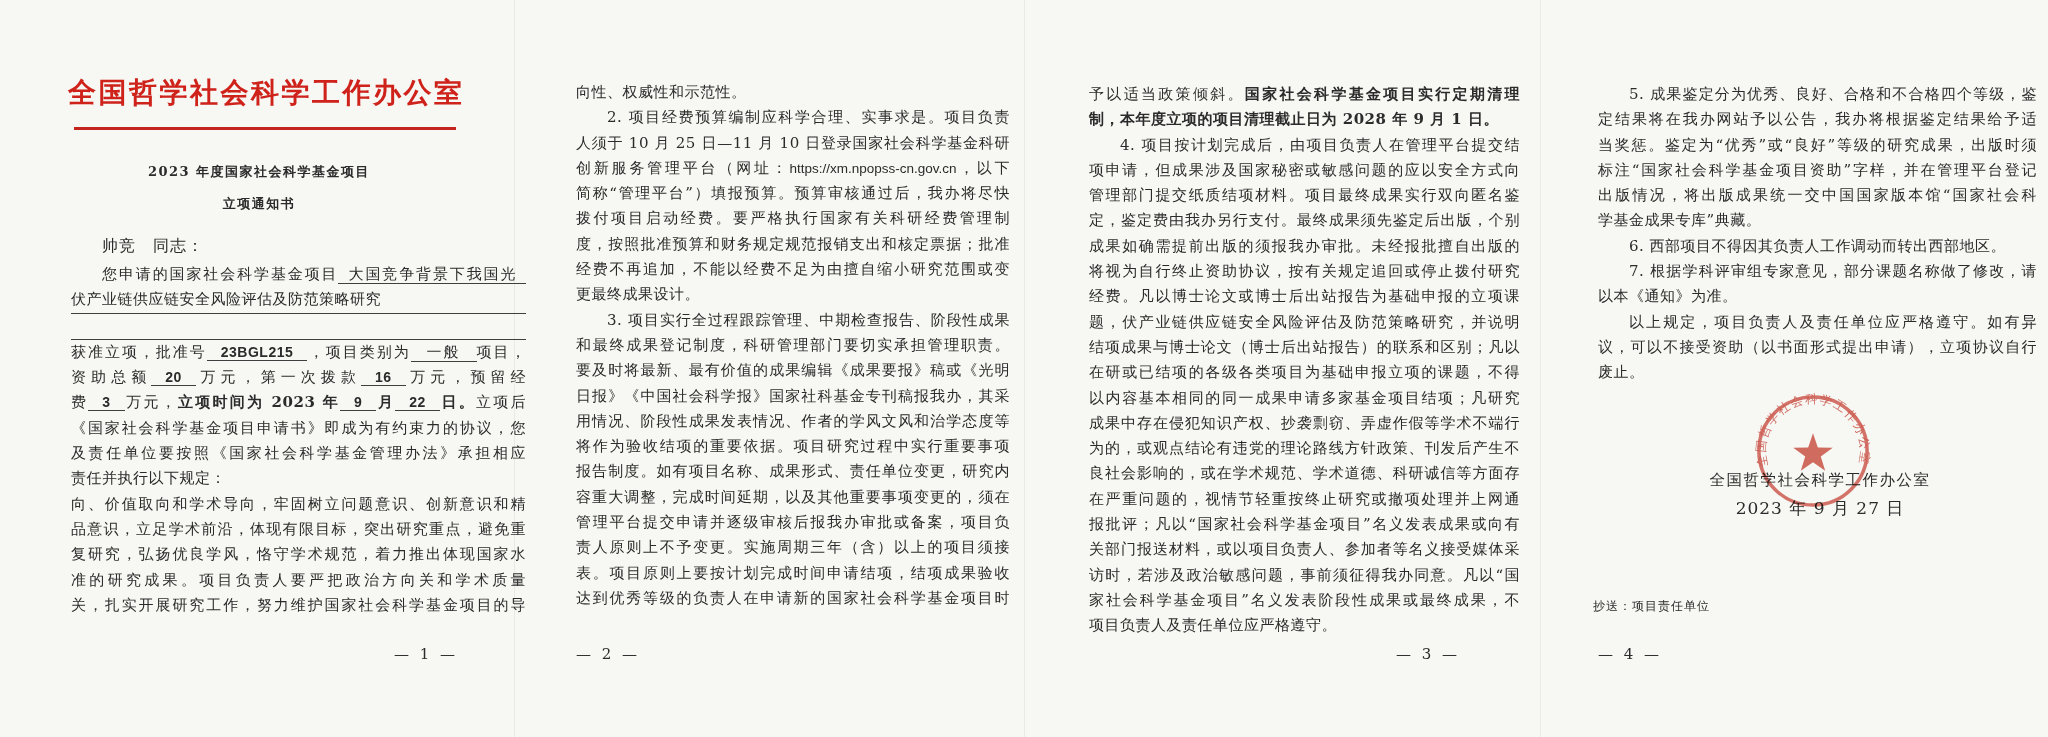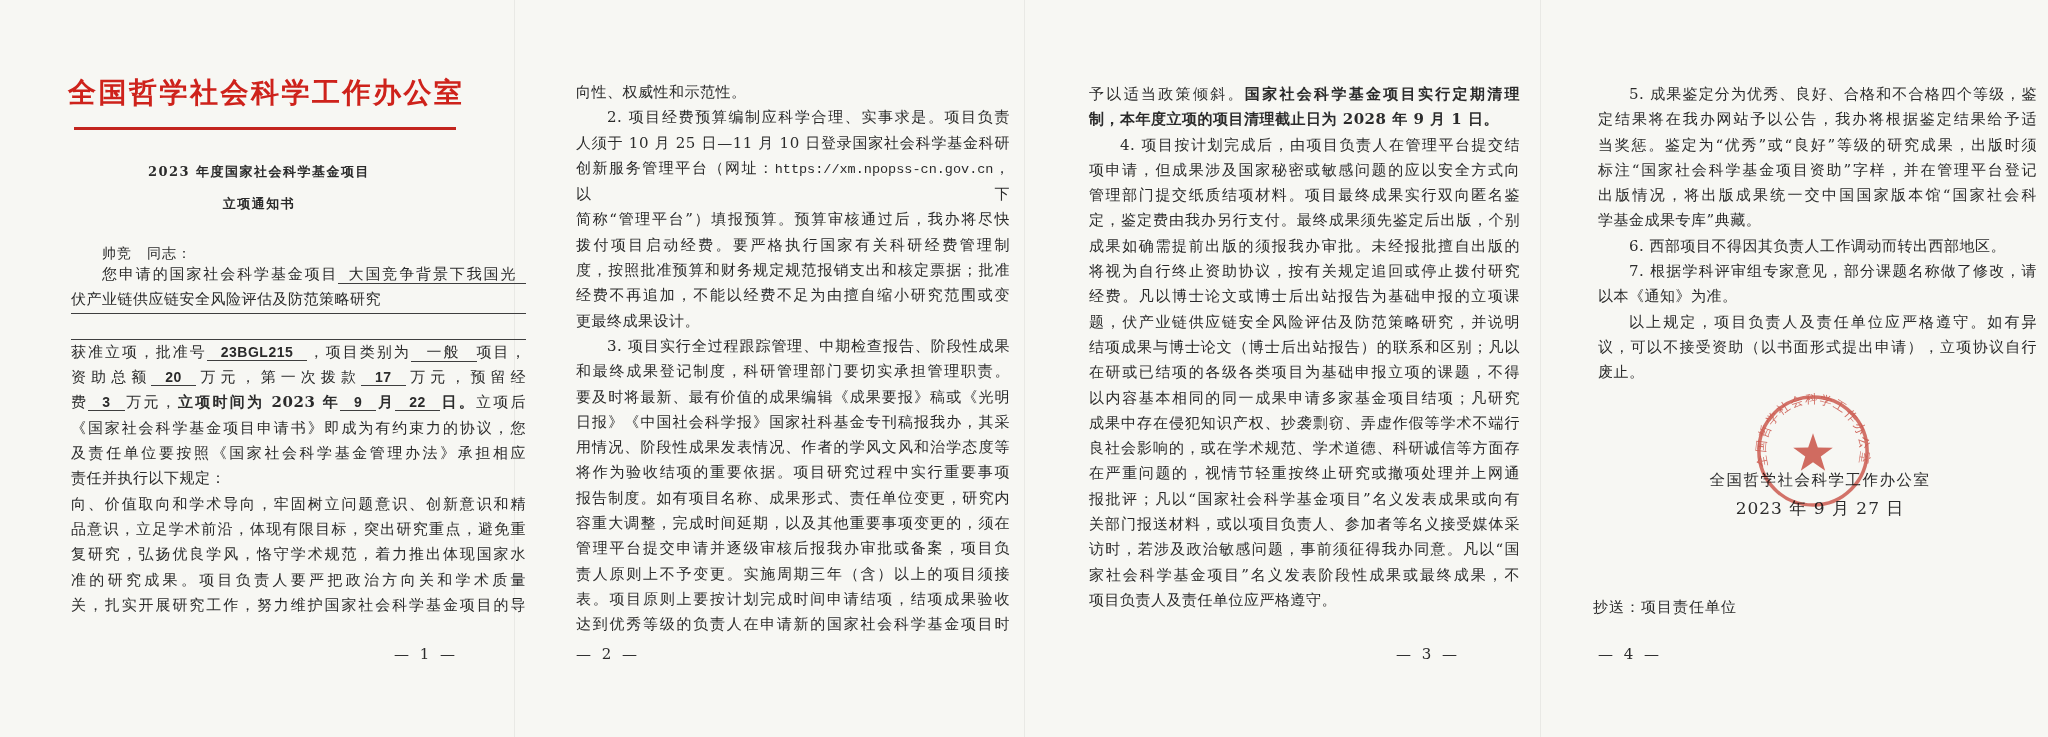--- a/index.html
+++ b/index.html
@@ -12,58 +12,58 @@
   .page{position:absolute;top:0;height:737px;}
   
   .letterhead{
     position:absolute;top:74px;left:10px;right:75px;text-align:center;
     font-size:28px;font-weight:bold;color:#ce221b;letter-spacing:2.5px;white-space:nowrap;
   }
   .red-rule{position:absolute;top:127px;left:16px;width:382px;height:3px;background:#c3251e;}
   .doc-title{position:absolute;left:0;right:70px;text-align:center;font-size:13px;font-weight:bold;letter-spacing:1.5px;white-space:nowrap;}
   .doc-title.t1{top:163px;}
   .doc-title.t2{top:195px;}
-  .salutation{position:absolute;top:236px;left:44px;font-size:14px;letter-spacing:1px;margin-top:9px;}
+  .salutation{position:absolute;top:236px;left:44px;font-size:16px;letter-spacing:1px;}
   
   .pbody{position:absolute;font-size:15px;line-height:25.3px;}
   .line{min-height:25.3px;letter-spacing:0.5px;text-align:justify;text-align-last:justify;}
   .line.ind{text-indent:31px;}
   .line.end{text-align-last:left;}
   .line.rl{border-bottom:1.2px solid #3f3f3f;}
   .u{border-bottom:1.2px solid #3f3f3f;padding:0 10px;}
   .b{font-weight:bold;}
   .fill{font-family:Liberation Sans, sans-serif;font-weight:bold;font-size:14px;padding:0 14px;letter-spacing:0.5px;}
   .kai{padding:0 16px;}
-  .lat{font-family:Liberation Mono, monospace;font-size:13.5px;letter-spacing:0;}
+  .lat{font-family:Liberation Sans, sans-serif;font-size:13.5px;letter-spacing:0;}
   .pagenum{position:absolute;top:645px;font-size:15px;letter-spacing:3px;white-space:nowrap;}
   
   .signature{position:absolute;top:470px;left:100px;width:260px;text-align:center;font-size:15.5px;letter-spacing:1.5px;z-index:1;white-space:nowrap;}
   .sig-date{position:absolute;top:497px;left:100px;width:260px;text-align:center;font-size:17px;letter-spacing:1px;z-index:1;white-space:nowrap;}
-  .cc-line{position:absolute;top:598px;left:3px;font-size:15px;letter-spacing:1px;}
+  .cc-line{position:absolute;top:598px;left:3px;font-size:12px;letter-spacing:1px;}
   .stamp{position:absolute;left:164px;top:392px;width:118px;height:118px;z-index:2;opacity:0.82;mix-blend-mode:multiply;}
 </style>
 </head>
 <body>
 
 <div class="sep" style="left:514px"></div>
 <div class="sep" style="left:1024px"></div>
 <div class="sep" style="left:1540px"></div>
 
 <div class="page" style="left:58px;width:472px">
   <div class="letterhead">全国哲学社会科学工作办公室</div>
   <div class="red-rule"></div>
   <div class="doc-title t1">2023 年度国家社会科学基金项目</div>
   <div class="doc-title t2">立项通知书</div>
   <div class="salutation">帅竞　同志：</div>
   <div class="pbody" style="left:13px;top:262px;width:455px">
       <div class="line ind"><span>您申请的国家社会科学基金项目</span><span class="u">大国竞争背景下我国光</span></div>
       <div class="line end rl"><span>伏产业链供应链安全风险评估及防范策略研究</span></div>
       <div class="line end rl"><span></span></div>
       <div class="line"><span>获准立项，批准号</span><span class="u fill">23BGL215</span><span>，项目类别为</span><span class="u kai">一般</span><span>项目，</span></div>
-      <div class="line"><span>资助总额</span><span class="u fill">20</span><span>万元，第一次拨款</span><span class="u fill">17</span><span>万元，预留经</span></div>
+      <div class="line"><span>资助总额</span><span class="u fill">20</span><span>万元，第一次拨款</span><span class="u fill">16</span><span>万元，预留经</span></div>
       <div class="line"><span>费</span><span class="u fill">3</span><span>万元，</span><span class="b">立项时间为 2023 年</span><span class="u fill b">9</span><span class="b">月</span><span class="u fill b">22</span><span class="b">日。</span><span>立项后</span></div>
       <div class="line"><span>《国家社会科学基金项目申请书》即成为有约束力的协议，您</span></div>
       <div class="line"><span>及责任单位要按照《国家社会科学基金管理办法》承担相应</span></div>
       <div class="line end"><span>责任并执行以下规定：</span></div>
       <div class="line"><span>向、价值取向和学术导向，牢固树立问题意识、创新意识和精</span></div>
       <div class="line"><span>品意识，立足学术前沿，体现有限目标，突出研究重点，避免重</span></div>
       <div class="line"><span>复研究，弘扬优良学风，恪守学术规范，着力推出体现国家水</span></div>
       <div class="line"><span>准的研究成果。项目负责人要严把政治方向关和学术质量</span></div>
       <div class="line"><span>关，扎实开展研究工作，努力维护国家社会科学基金项目的导</span></div>
     </div>
@@ -106,20 +106,21 @@
       <div class="line"><span>管理部门提交纸质结项材料。项目最终成果实行双向匿名鉴</span></div>
       <div class="line"><span>定，鉴定费由我办另行支付。最终成果须先鉴定后出版，个别</span></div>
       <div class="line"><span>成果如确需提前出版的须报我办审批。未经报批擅自出版的</span></div>
       <div class="line"><span>将视为自行终止资助协议，按有关规定追回或停止拨付研究</span></div>
       <div class="line"><span>经费。凡以博士论文或博士后出站报告为基础申报的立项课</span></div>
       <div class="line"><span>题，伏产业链供应链安全风险评估及防范策略研究，并说明</span></div>
       <div class="line"><span>结项成果与博士论文（博士后出站报告）的联系和区别；凡以</span></div>
       <div class="line"><span>在研或已结项的各级各类项目为基础申报立项的课题，不得</span></div>
       <div class="line"><span>以内容基本相同的同一成果申请多家基金项目结项；凡研究</span></div>
       <div class="line"><span>成果中存在侵犯知识产权、抄袭剽窃、弄虚作假等学术不端行</span></div>
+      <div class="line"><span>为的，或观点结论有违党的理论路线方针政策、刊发后产生不</span></div>
       <div class="line"><span>良社会影响的，或在学术规范、学术道德、科研诚信等方面存</span></div>
       <div class="line"><span>在严重问题的，视情节轻重按终止研究或撤项处理并上网通</span></div>
       <div class="line"><span>报批评；凡以“国家社会科学基金项目”名义发表成果或向有</span></div>
       <div class="line"><span>关部门报送材料，或以项目负责人、参加者等名义接受媒体采</span></div>
       <div class="line"><span>访时，若涉及政治敏感问题，事前须征得我办同意。凡以“国</span></div>
       <div class="line"><span>家社会科学基金项目”名义发表阶段性成果或最终成果，不</span></div>
       <div class="line end"><span>项目负责人及责任单位应严格遵守。</span></div>
     </div>
   <div class="pagenum" style="right:62px">— 3 —</div>
 </div>

